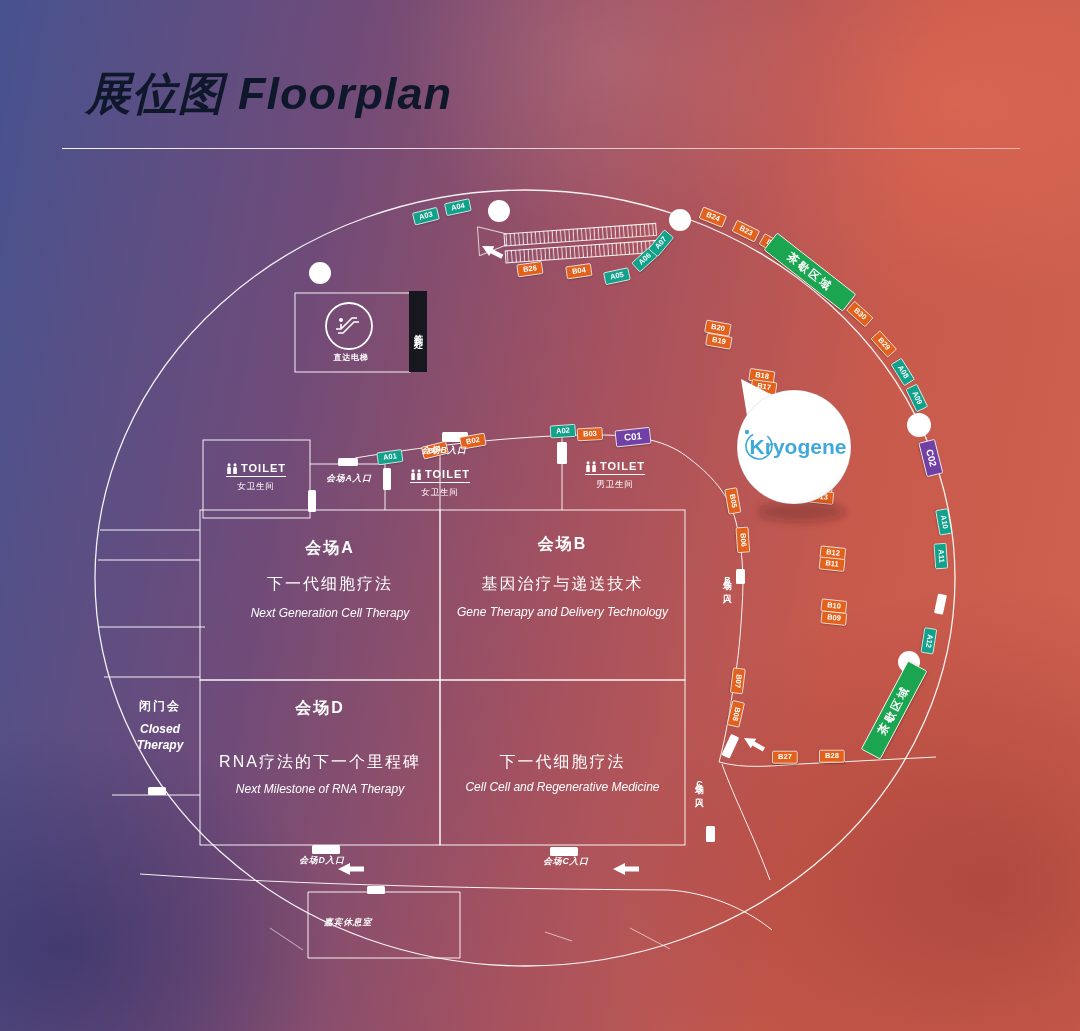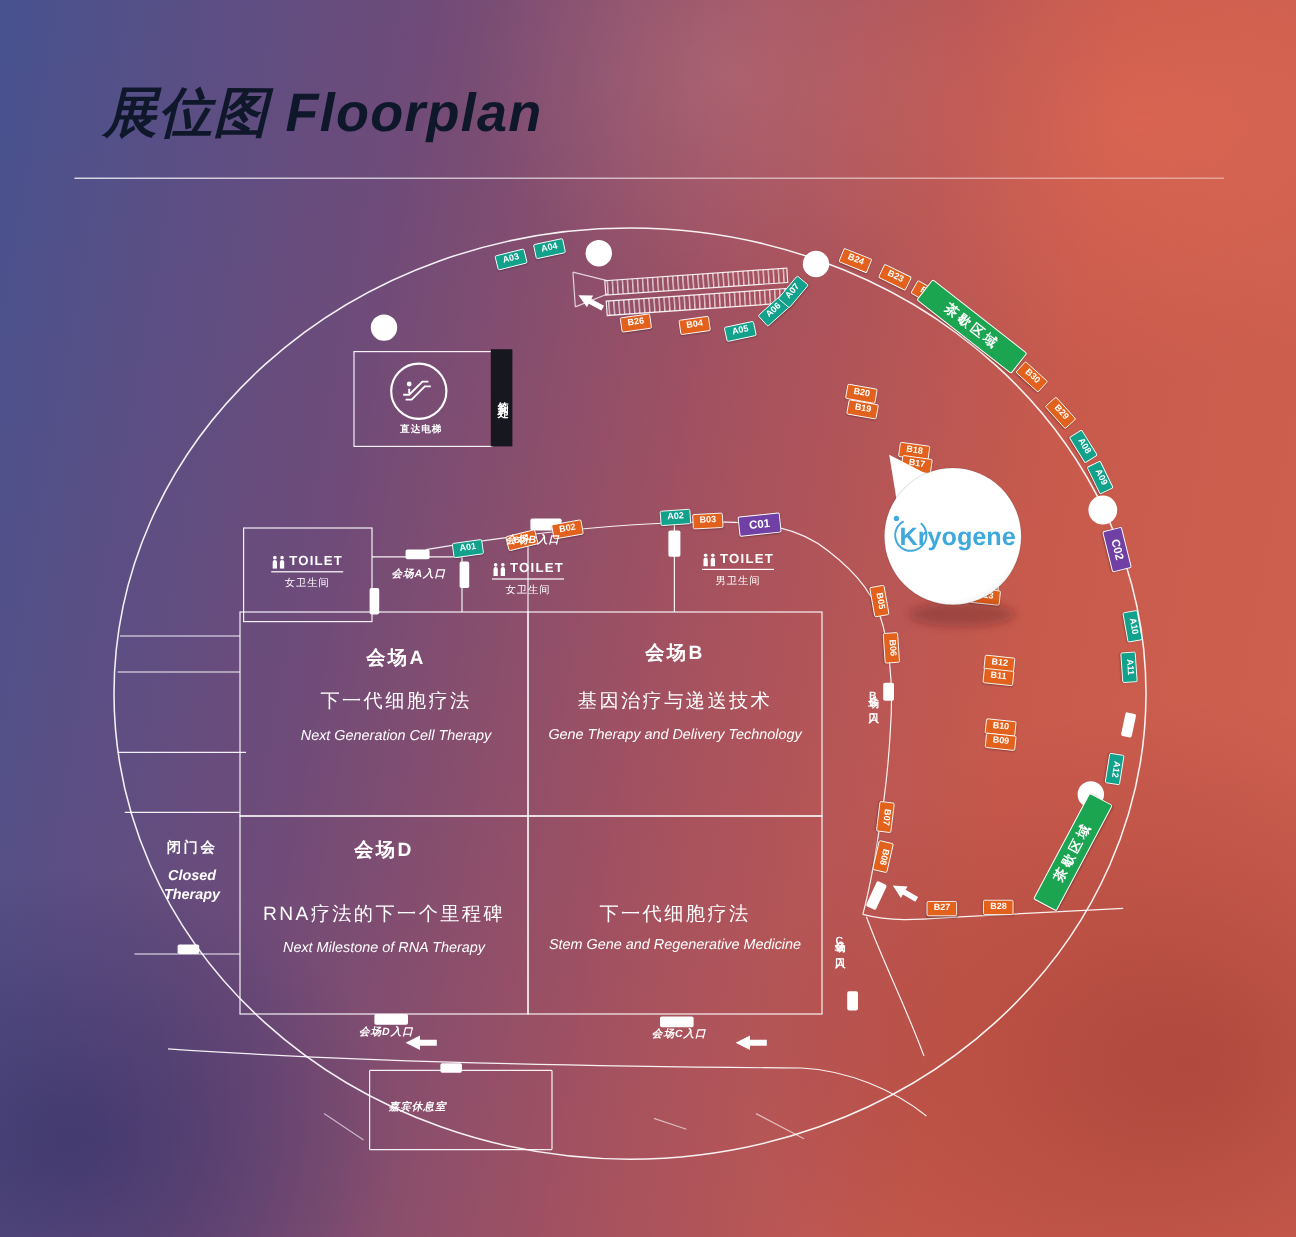--- a/index.html
+++ b/index.html
@@ -197,21 +197,21 @@
     <div class="rcn" style="top:72px">RNA疗法的下一个里程碑</div>
     <div class="ren" style="top:102px">Next Milestone of RNA Therapy</div>
   </div>
   <div class="room" style="left:440px;top:510px;width:245px;height:170px">
     <div class="rname" style="top:24px">会场B</div>
     <div class="rcn" style="top:64px">基因治疗与递送技术</div>
     <div class="ren" style="top:95px">Gene Therapy and Delivery Technology</div>
   </div>
   <div class="room" style="left:440px;top:680px;width:245px;height:165px">
     <div class="rcn" style="top:72px">下一代细胞疗法</div>
-    <div class="ren" style="top:100px">Stem Gene and Regenerative Medicine</div>
+    <div class="ren" style="top:100px">Cell Cell and Regenerative Medicine</div>
   </div>
 
   <div class="toilet" style="left:256px;top:462px">
     <div class="toilet-top">
         <svg width="12" height="11" viewBox="0 0 12 11" fill="#fff">
           <circle cx="3" cy="1.7" r="1.5"></circle>
           <path d="M1.2,11 V5.4 Q1.2,3.6 3,3.6 Q4.8,3.6 4.8,5.4 V11 Z"></path>
           <circle cx="9" cy="1.7" r="1.5"></circle>
           <path d="M7.2,11 V5.4 Q7.2,3.6 9,3.6 Q10.8,3.6 10.8,5.4 V11 Z"></path>
         </svg>

